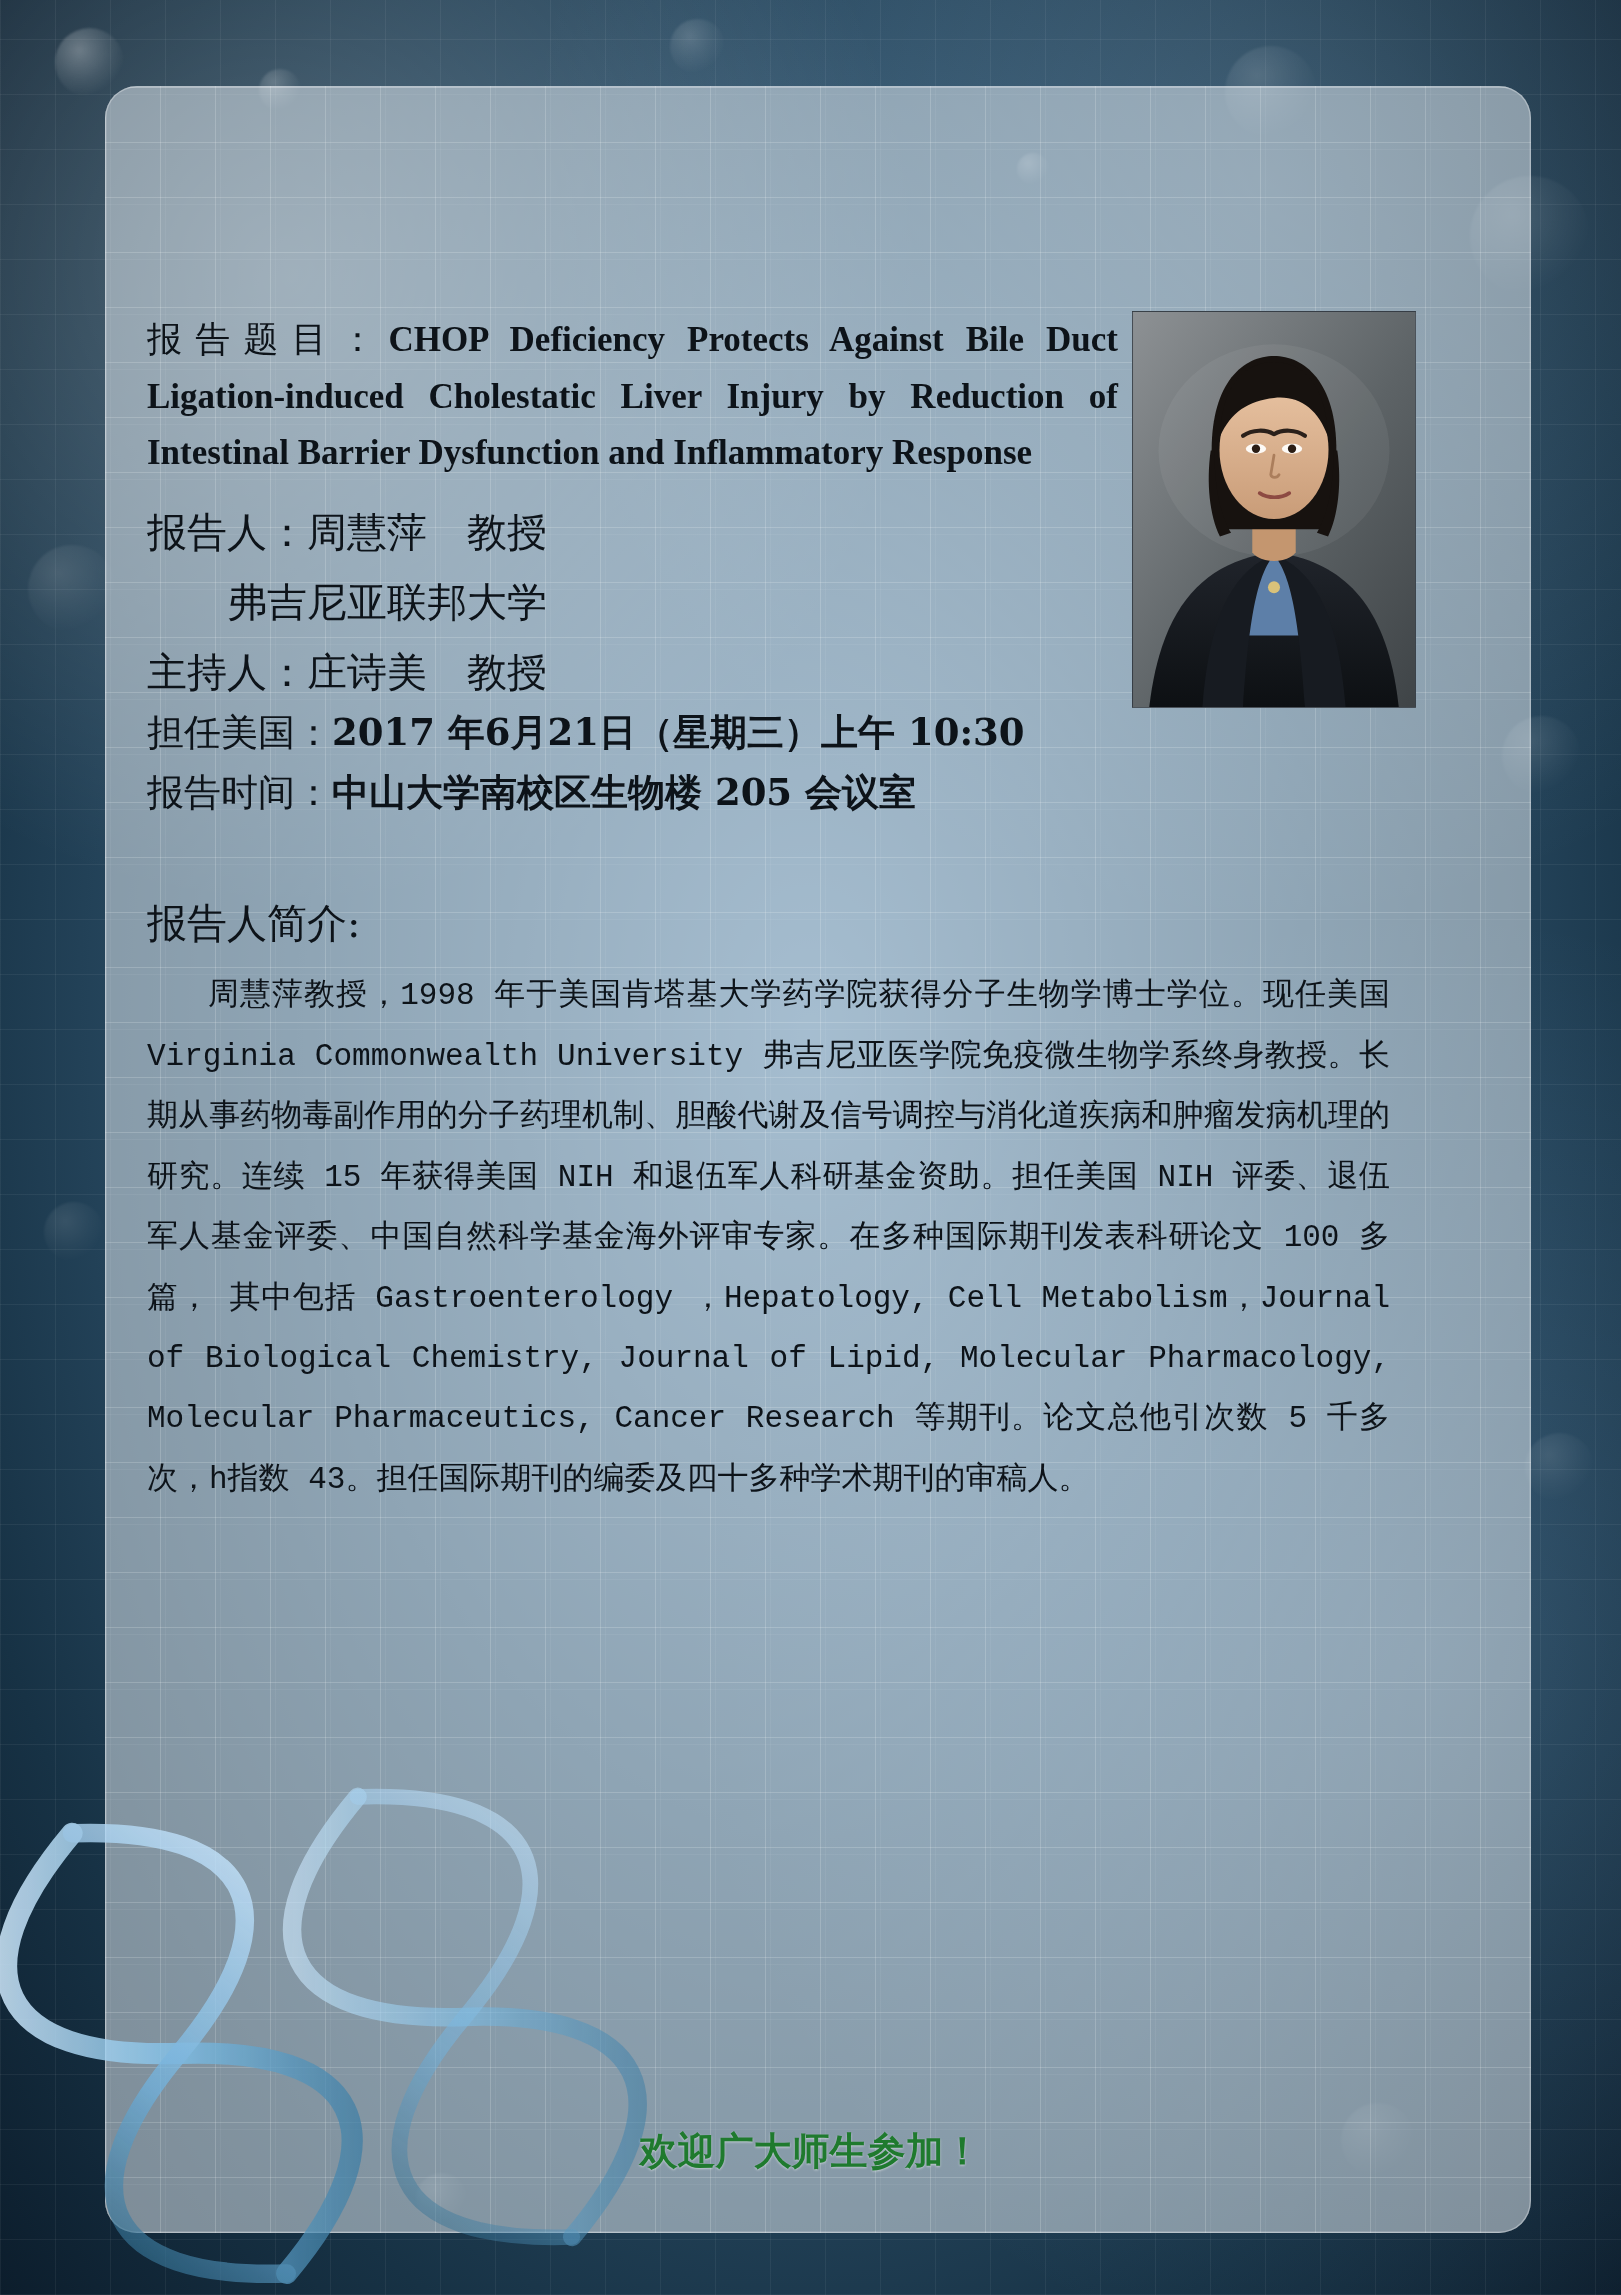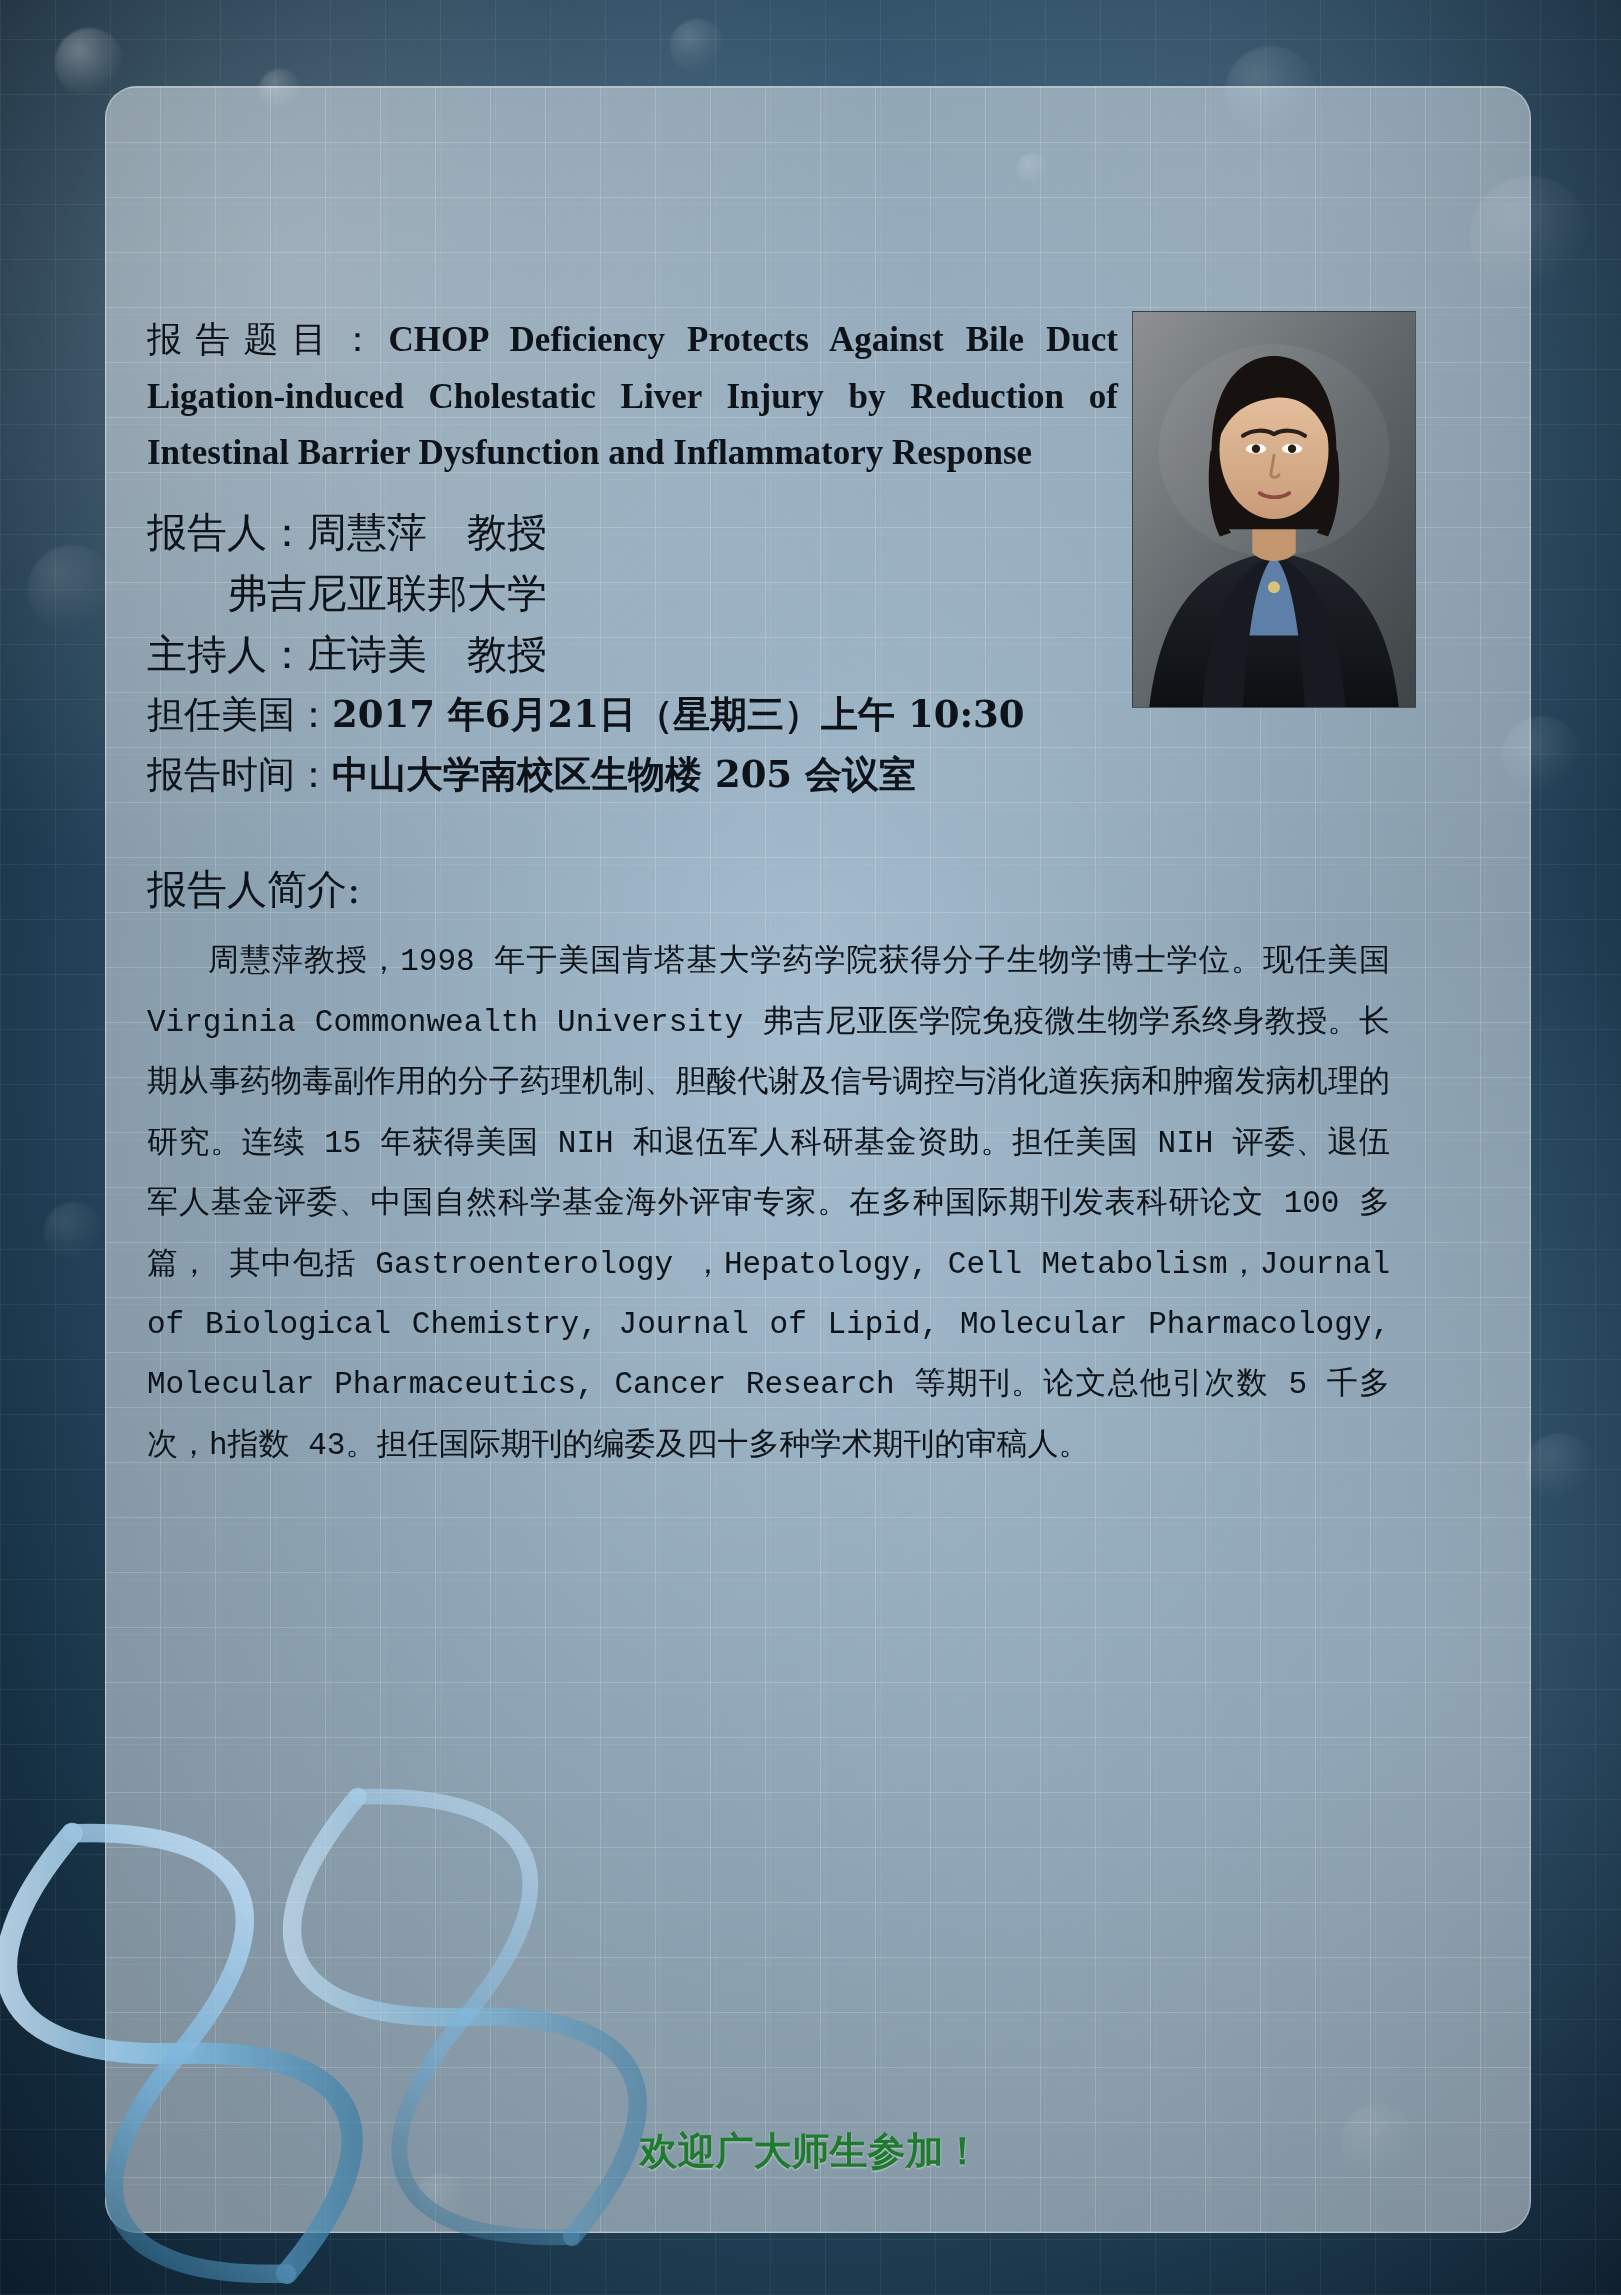--- a/index.html
+++ b/index.html
@@ -120,36 +120,37 @@
 
   .speaker-block {
     margin-top: 20.3px;
   }
   .line-cn {
     font-family: "DejaVu Serif", serif;
     font-size: 40px;
     line-height: 1.52;
     color: #0d1319;
     white-space: pre;
+    margin-top: 9px;
   }
   .line-cn.indent {
     padding-left: 80px;
   }
   .line-meta {
     font-family: "DejaVu Serif", serif;
     font-size: 37px;
     line-height: 1.62;
     color: #0d1319;
     white-space: pre;
     font-weight: bold;
   }
   .line-meta .lbl { font-weight: normal; }
 
   .bio-heading {
-    margin-top: 57px;
+    margin-top: 73px;
     font-family: "DejaVu Serif", serif;
     font-size: 40px;
     color: #0d1319;
   }
 
   .bio-body {
     margin-top: 15.7px;
     width: 1243px;
     font-family: Liberation Mono, monospace;
     font-size: 31px;

